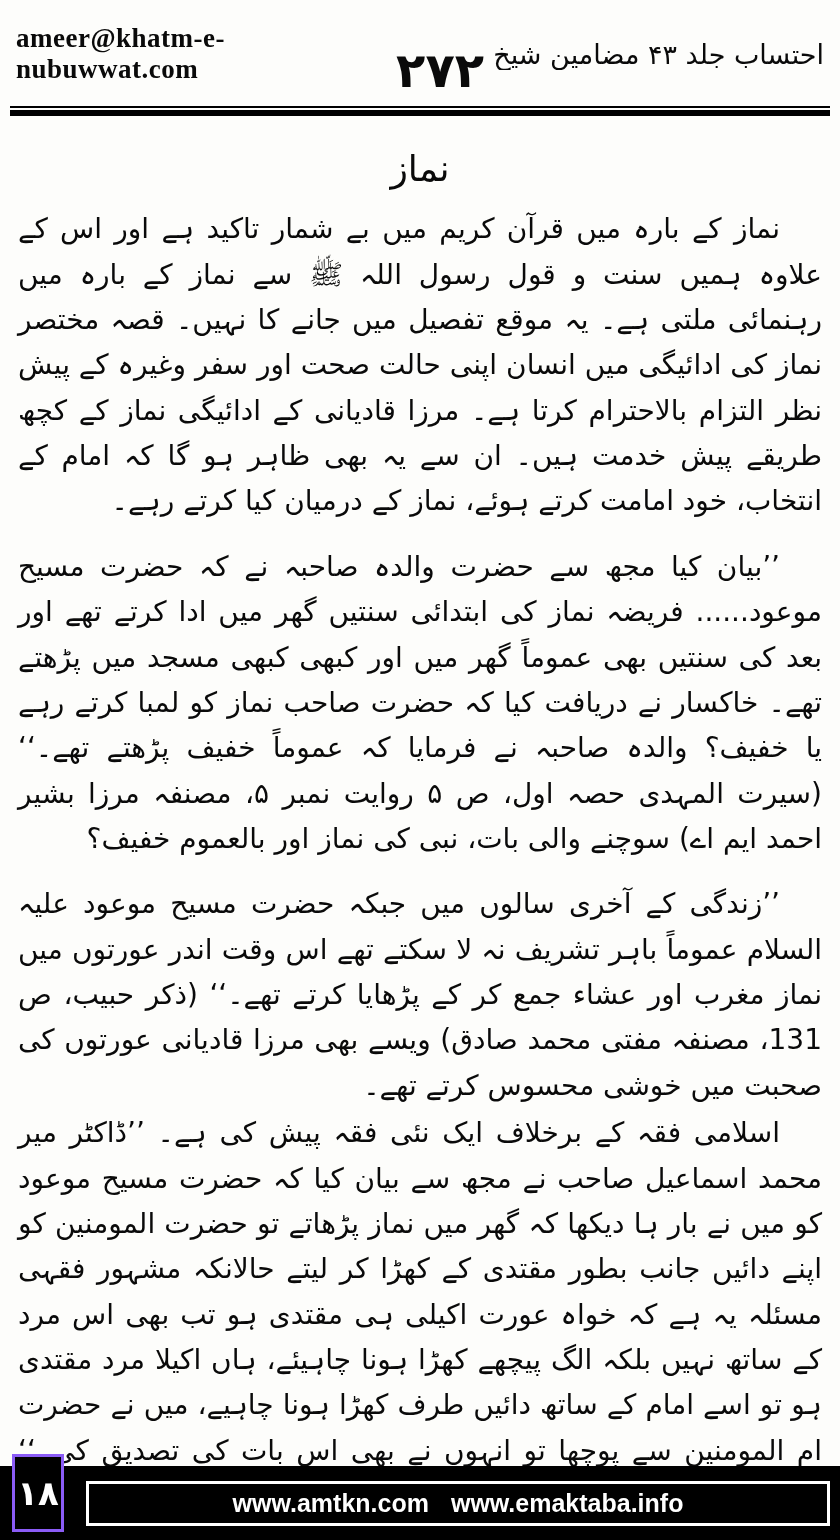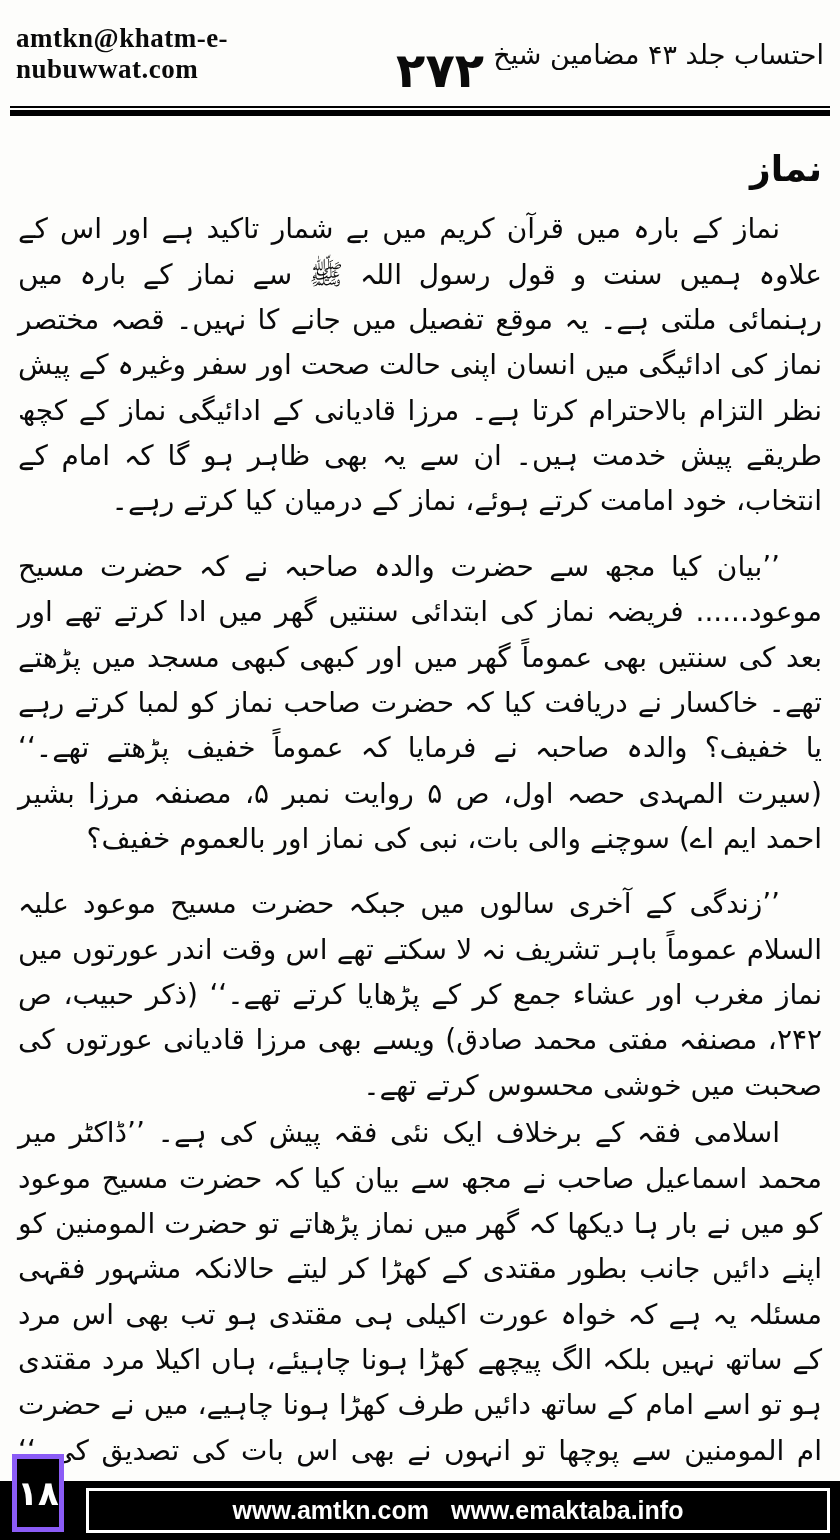--- a/index.html
+++ b/index.html
@@ -55,30 +55,30 @@
     height: 1375px;
     overflow: hidden;
   }
   .content p {
     text-indent: 42px;
     margin-bottom: 2px;
   }
   .content p.quote { text-indent: 42px; margin-top: 20px; }
   .content h2.heading {
     font-size: 36px;
-    font-weight: bold;
+    font-weight: normal;
     text-indent: 0;
     margin: 10px 0 8px 0;
-    text-align: right;
+    text-align: center;
   }
   
   .footer {
     position: absolute;
     left: 0; right: 0; bottom: 0;
-    height: 59px;
+    height: 74px;
     background: #000;
     display: flex;
     align-items: center;
   }
   .footer .links {
     margin: 0 10px 0 86px;
     flex: 1;
     border: 3px solid #fff;
     display: flex;
     justify-content: center;
@@ -92,50 +92,50 @@
     white-space: nowrap;
     direction: ltr;
   }
   .page-box {
     position: absolute;
     left: 12px;
     bottom: 8px;
     width: 52px;
     height: 78px;
     background: #000;
-    border: 5px solid #8b5cf6;
+    border: 3px solid #8b5cf6;
     color: #fff;
     display: flex;
     justify-content: center;
     align-items: center;
     font-size: 34px;
     font-weight: bold;
     direction: rtl;
     z-index: 2;
   }
 </style>
 </head>
 <body>
 
 <div class="page">
 
   <div class="header">
-    <span class="email">amtkn@khatm-e-nubuwwat.com</span>
+    <span class="email">ameer@khatm-e-nubuwwat.com</span>
     <span class="page-num">۲۷۲</span>
     <span class="title">احتساب جلد ۴۳ مضامین شیخ راحیل احمد</span>
   </div>
 
   <div class="rule-thin"></div>
   <div class="rule-thick"></div>
 
   <div class="content">
     <h2 class="heading">نماز</h2>
     <p>نماز کے بارہ میں قرآن کریم میں بے شمار تاکید ہے اور اس کے علاوہ ہمیں سنت و قول رسول اللہ ﷺ سے نماز کے بارہ میں رہنمائی ملتی ہے۔ یہ موقع تفصیل میں جانے کا نہیں۔ قصہ مختصر نماز کی ادائیگی میں انسان اپنی حالت صحت اور سفر وغیرہ کے پیش نظر التزام بالاحترام کرتا ہے۔ مرزا قادیانی کے ادائیگی نماز کے کچھ طریقے پیش خدمت ہیں۔ ان سے یہ بھی ظاہر ہو گا کہ امام کے انتخاب، خود امامت کرتے ہوئے، نماز کے درمیان کیا کرتے رہے۔</p>
     <p class="quote">’’بیان کیا مجھ سے حضرت والدہ صاحبہ نے کہ حضرت مسیح موعود...... فریضہ نماز کی ابتدائی سنتیں گھر میں ادا کرتے تھے اور بعد کی سنتیں بھی عموماً گھر میں اور کبھی کبھی مسجد میں پڑھتے تھے۔ خاکسار نے دریافت کیا کہ حضرت صاحب نماز کو لمبا کرتے رہے یا خفیف؟ والدہ صاحبہ نے فرمایا کہ عموماً خفیف پڑھتے تھے۔‘‘ (سیرت المہدی حصہ اول، ص ۵ روایت نمبر ۵، مصنفہ مرزا بشیر احمد ایم اے) سوچنے والی بات، نبی کی نماز اور بالعموم خفیف؟</p>
-    <p class="quote">’’زندگی کے آخری سالوں میں جبکہ حضرت مسیح موعود علیہ السلام عموماً باہر تشریف نہ لا سکتے تھے اس وقت اندر عورتوں میں نماز مغرب اور عشاء جمع کر کے پڑھایا کرتے تھے۔‘‘ (ذکر حبیب، ص ۲۴۲، مصنفہ مفتی محمد صادق) ویسے بھی مرزا قادیانی عورتوں کی صحبت میں خوشی محسوس کرتے تھے۔</p>
+    <p class="quote">’’زندگی کے آخری سالوں میں جبکہ حضرت مسیح موعود علیہ السلام عموماً باہر تشریف نہ لا سکتے تھے اس وقت اندر عورتوں میں نماز مغرب اور عشاء جمع کر کے پڑھایا کرتے تھے۔‘‘ (ذکر حبیب، ص 131، مصنفہ مفتی محمد صادق) ویسے بھی مرزا قادیانی عورتوں کی صحبت میں خوشی محسوس کرتے تھے۔</p>
     <p>اسلامی فقہ کے برخلاف ایک نئی فقہ پیش کی ہے۔ ’’ڈاکٹر میر محمد اسماعیل صاحب نے مجھ سے بیان کیا کہ حضرت مسیح موعود کو میں نے بار ہا دیکھا کہ گھر میں نماز پڑھاتے تو حضرت المومنین کو اپنے دائیں جانب بطور مقتدی کے کھڑا کر لیتے حالانکہ مشہور فقہی مسئلہ یہ ہے کہ خواہ عورت اکیلی ہی مقتدی ہو تب بھی اس مرد کے ساتھ نہیں بلکہ الگ پیچھے کھڑا ہونا چاہیئے، ہاں اکیلا مرد مقتدی ہو تو اسے امام کے ساتھ دائیں طرف کھڑا ہونا چاہیے، میں نے حضرت ام المومنین سے پوچھا تو انہوں نے بھی اس بات کی تصدیق کی۔‘‘ (سیرت المہدی حصہ سوئم ص ۶۳۷ روایت ۶۹۶)</p>
 
   </div>
 
   <div class="page-box">
     <span>۱۸</span>
   </div>
 
   <div class="footer">
     <div class="links">

